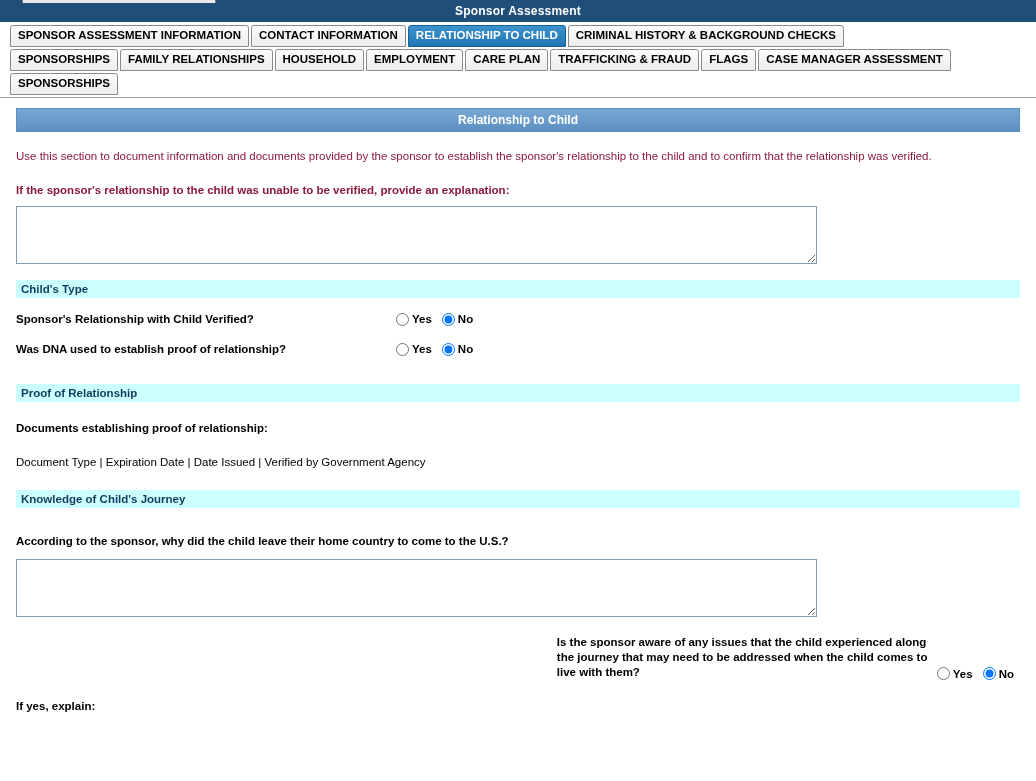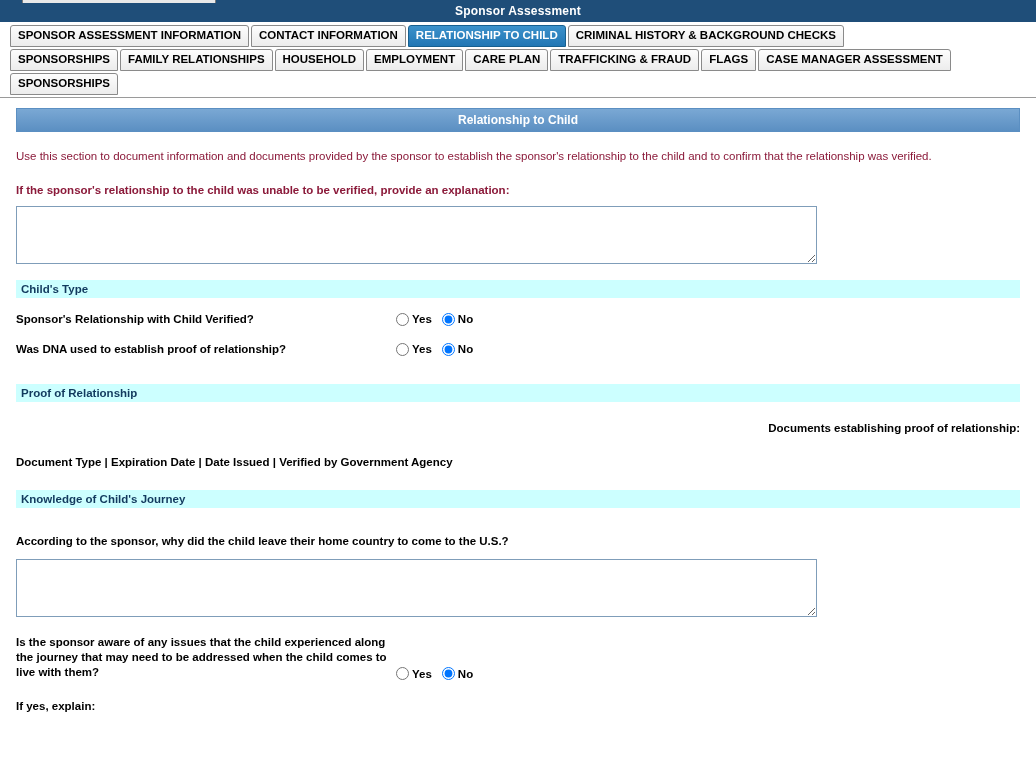--- a/index.html
+++ b/index.html
@@ -174,35 +174,36 @@
   }
 
   .plain-text {
     margin: 16px 8px 0 8px;
     font-weight: bold;
     font-size: 11.5px;
   }
 
   .doc-cols {
     margin: 22px 8px 0 8px;
-    font-weight: bold;
+    font-weight: normal;
     font-size: 11.5px;
   }
 
   .question {
     margin: 20px 8px 0 8px;
     font-weight: bold;
     font-size: 11.5px;
     line-height: 15px;
   }
 
   .journey-q-row {
     display: flex;
     align-items: flex-end;
     margin: 18px 8px 0 8px;
+    justify-content: flex-end;
   }
   .journey-q-text {
     width: 380px;
     font-weight: bold;
     font-size: 11.5px;
     line-height: 15px;
   }
 
   .ifyes {
     margin: 20px 8px 0 8px;
@@ -277,21 +278,21 @@
         </span>
         <span class="ritem">
           <input type="radio" name="dna" checked="" style="">
           <span>No</span>
         </span>
       </div>
     </div>
 
     <div class="subheader" style="margin-top:26px;">Proof of Relationship</div>
 
-    <div class="plain-text" style="margin-top:20px;text-align:right;">Documents establishing proof of relationship:</div>
+    <div class="plain-text" style="margin-top:20px;">Documents establishing proof of relationship:</div>
 
     <div class="doc-cols">Document Type | Expiration Date | Date Issued | Verified by Government Agency</div>
 
     <div class="subheader" style="margin-top:22px;">Knowledge of Child's Journey</div>
 
     <div class="question" style="margin-top:26px;">According to the sponsor, why did the child leave their home country to come to the U.S.?</div>
 
     <textarea class="box" style="height: 52px; margin-top: 10px;"></textarea>
 
     <div class="journey-q-row">

